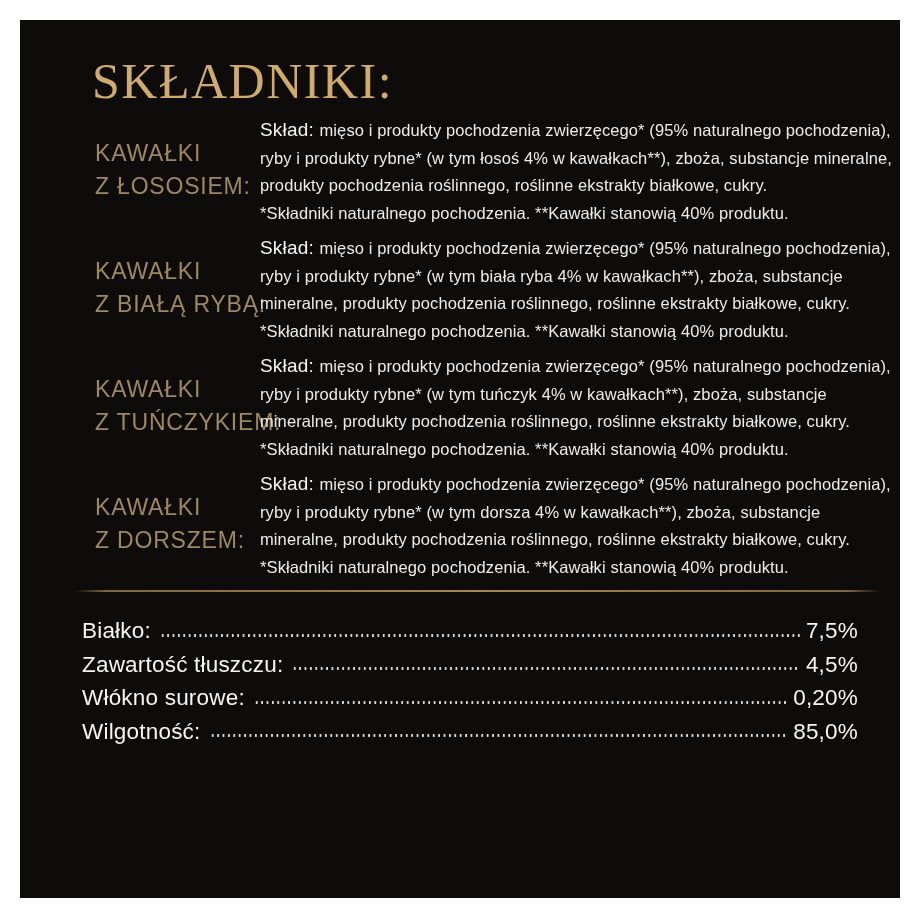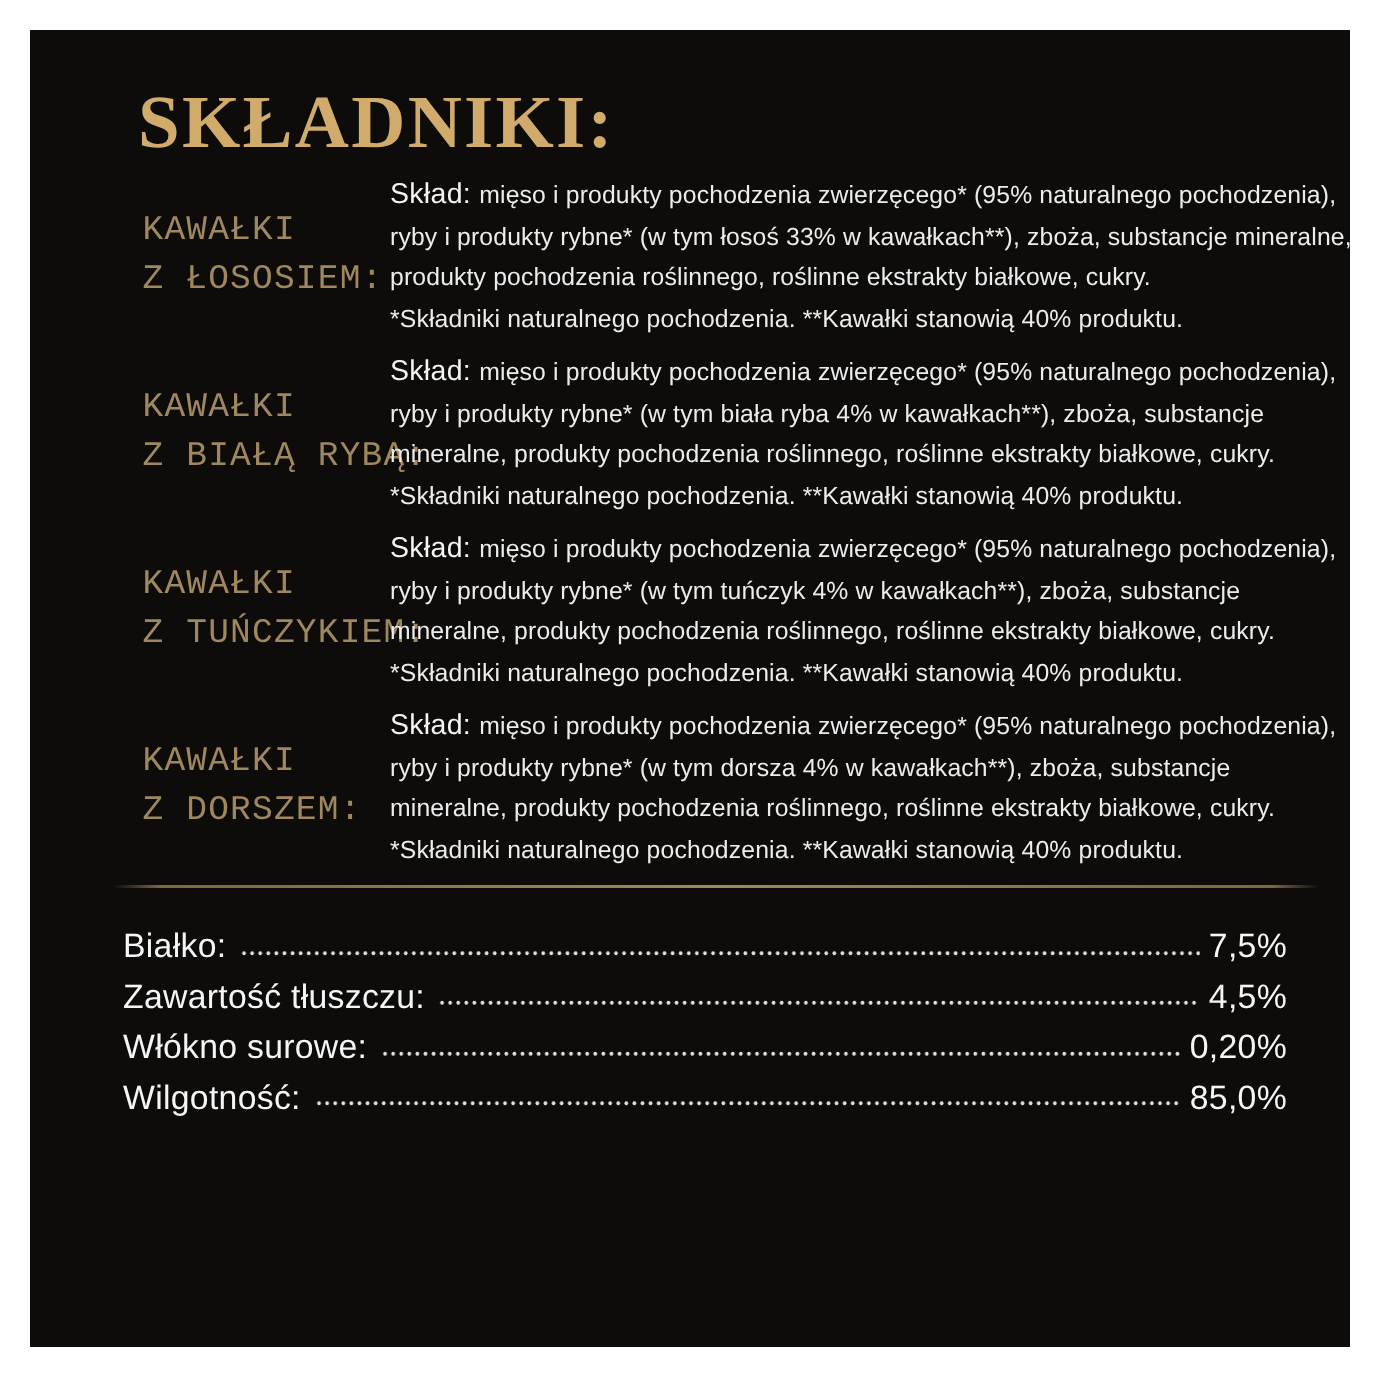--- a/index.html
+++ b/index.html
@@ -17,42 +17,42 @@
     top: 20px;
     width: 880px;
     height: 878px;
     background: #0d0c0a;
     box-sizing: border-box;
     padding: 34px 10px 0 42px;
   }
   
   .big-title {
     font-family: "Liberation Serif", serif;
-    font-weight: 700;
+    font-weight: 400;
     font-size: 50px;
     line-height: 54px;
     letter-spacing: 1.5px;
     color: #d0ab6c;
     white-space: nowrap;
   }
   .ingredients-title { margin: 0 0 8px 30px; }
   .analytical-title  { margin: 15px 0 0 48px; }
 
   
   .sections { margin-left: 33px; }
   .section {
     display: flex;
     align-items: flex-start;
     margin-bottom: 7px;
   }
   .variant-label {
     width: 165px;
     flex: 0 0 165px;
     padding-top: 21px;
-    font-family: Liberation Mono, monospace;
+    font-family: Liberation Sans, sans-serif;
     font-weight: 400;
     font-size: 23px;
     line-height: 33px;
     letter-spacing: 0.8px;
     color: #9f875f;
     white-space: nowrap;
   }
   .composition {
     width: 612px;
     color: #ececec;
@@ -109,21 +109,21 @@
   <div class="big-title ingredients-title">SKŁADNIKI:</div>
 
   <div class="sections">
       <div class="section">
         <div class="variant-label">
           <div class="variant-line">KAWAŁKI</div>
           <div class="variant-line">Z ŁOSOSIEM:</div>
         </div>
         <div class="composition">
           <div class="comp-line"><span class="lead">Skład: </span><span>mięso i produkty pochodzenia zwierzęcego* (95% naturalnego pochodzenia),</span></div>
-          <div class="comp-line">ryby i produkty rybne* (w tym łosoś 33% w kawałkach**), zboża, substancje mineralne,</div>
+          <div class="comp-line">ryby i produkty rybne* (w tym łosoś 4% w kawałkach**), zboża, substancje mineralne,</div>
           <div class="comp-line">produkty pochodzenia roślinnego, roślinne ekstrakty białkowe, cukry.</div>
           <div class="comp-line">*Składniki naturalnego pochodzenia. **Kawałki stanowią 40% produktu.</div>
         </div>
       </div>
       <div class="section">
         <div class="variant-label">
           <div class="variant-line">KAWAŁKI</div>
           <div class="variant-line">Z BIAŁĄ RYBĄ:</div>
         </div>
         <div class="composition">

